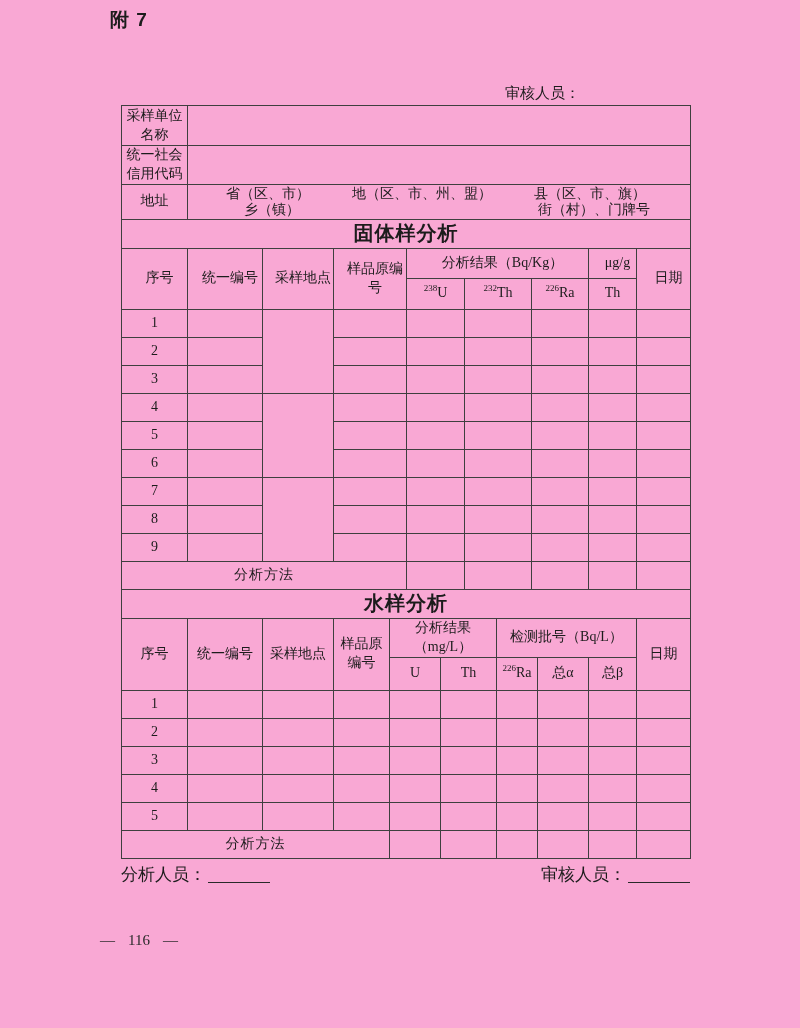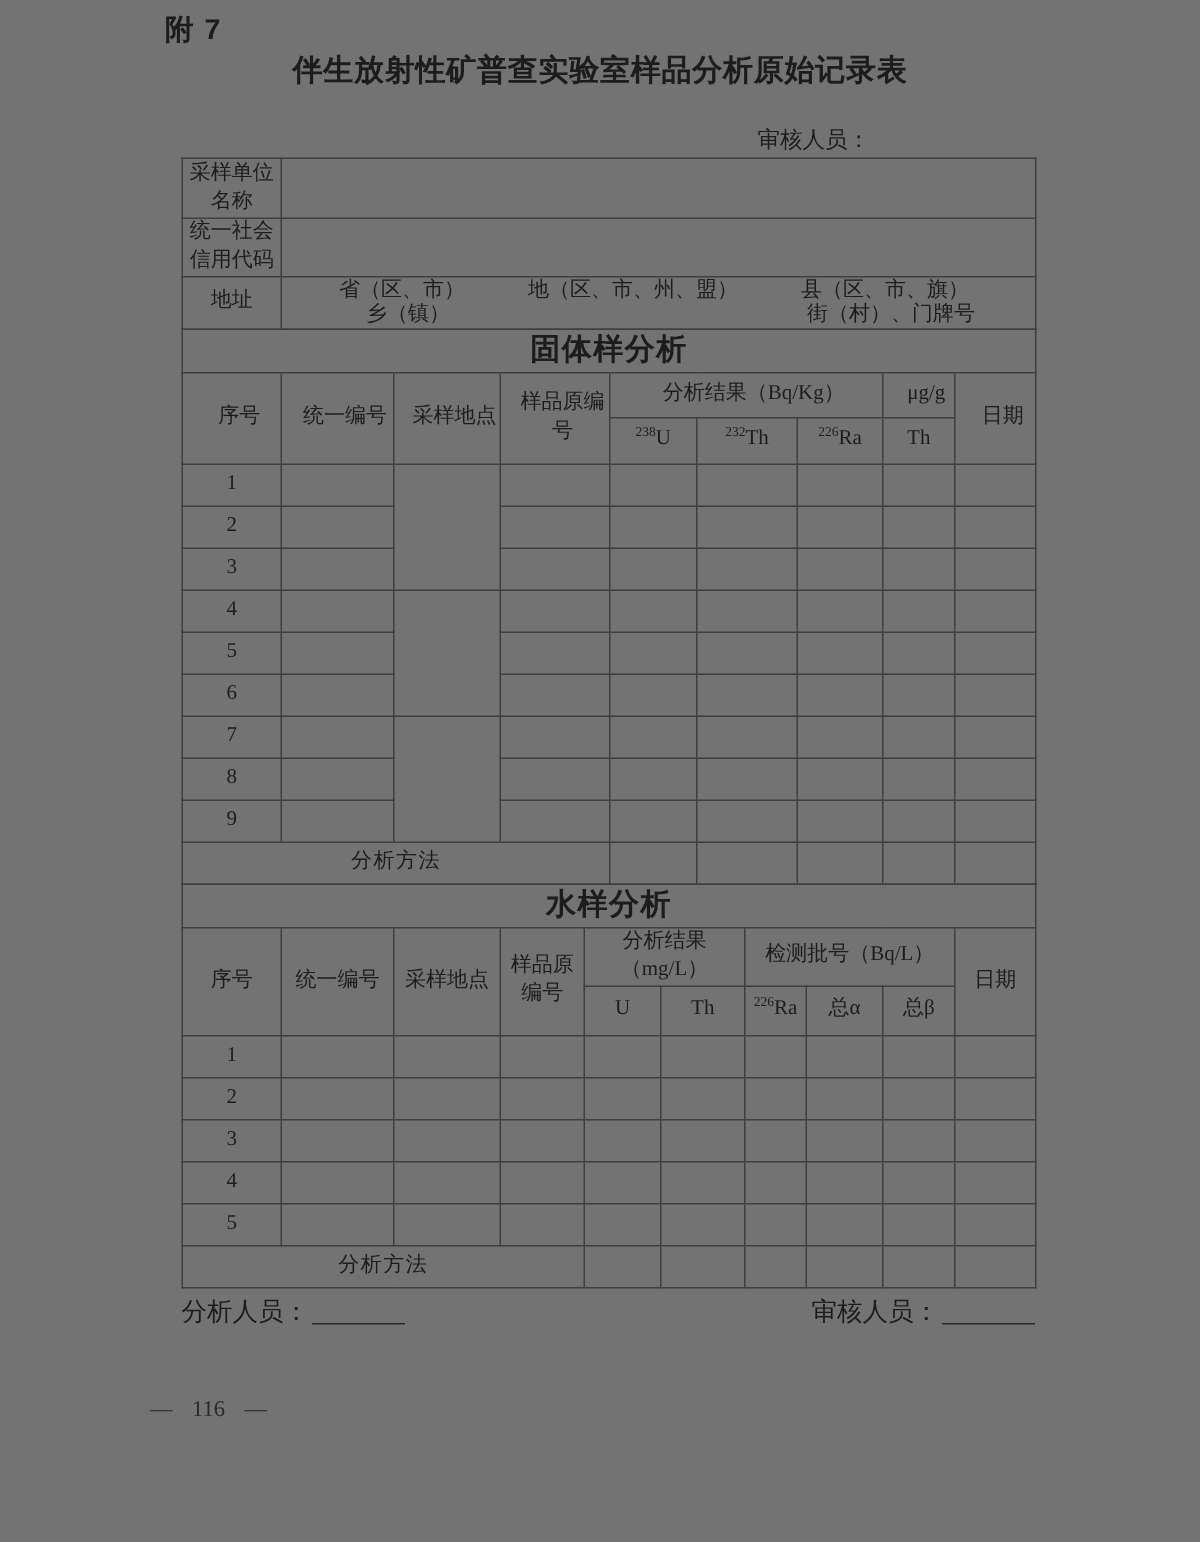--- a/index.html
+++ b/index.html
@@ -2,21 +2,21 @@
 <html><head>
 <meta charset="utf-8">
 <style>
   html,body{margin:0;padding:0;background:#ffffff;}
   body{
     width:800px;height:1028px;position:relative;
     font-family:"Liberation Serif","DejaVu Serif",serif;
     color:#1c1c1c;
     -webkit-font-smoothing:antialiased;
   }
-  .page{position:absolute;inset:0;background:#737373;}
+  .page{position:absolute;inset:0;background:#f9a8d4;}
 
   .attachment{
     position:absolute;left:110px;top:7px;
     font-family:"Liberation Sans","DejaVu Sans",sans-serif;
     font-weight:bold;font-size:19px;letter-spacing:1px;
   }
   .doc-title{
     position:absolute;left:0;top:33px;width:800px;text-align:center;
     font-family:"Liberation Sans","DejaVu Sans",sans-serif;
     font-weight:bold;font-size:20px;letter-spacing:0.5px;
@@ -76,21 +76,20 @@
     position:absolute;left:100px;top:932px;font-size:15px;
     display:flex;align-items:center;gap:13px;color:#2a2a2a;
   }
 </style>
 </head>
 <body>
 
 <div class="page">
 
   <div class="attachment">附 7</div>
-  <div class="doc-title">伴生放射性矿普查实验室样品分析原始记录表</div>
   <div class="batch-line">审核人员：</div>
 
   <div class="tables">
 
     <table class="grid">
       <colgroup>
           <col style="width:66px">
           <col style="width:503px">
         </colgroup>
       <tbody>

